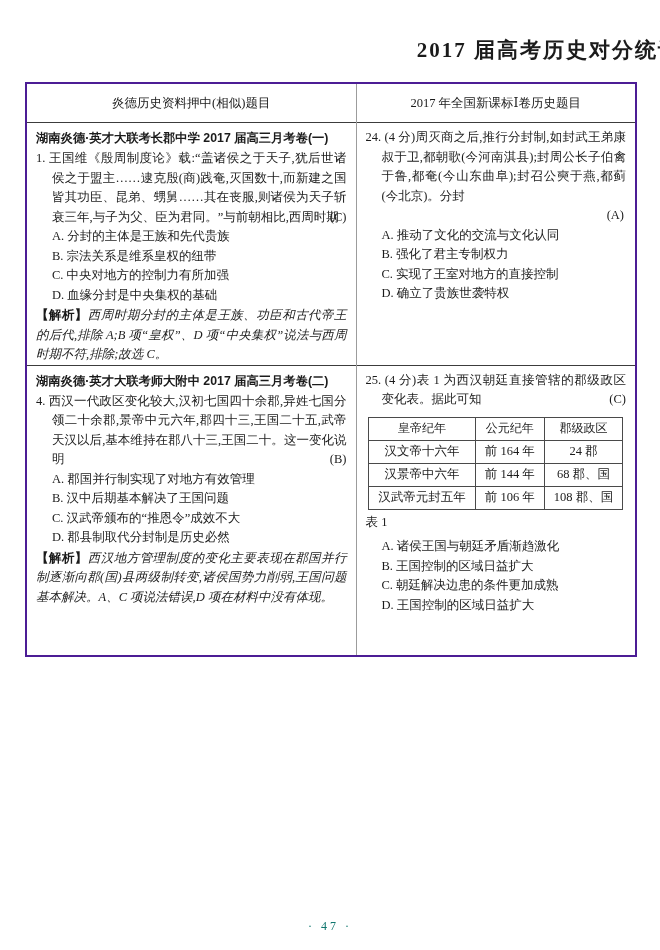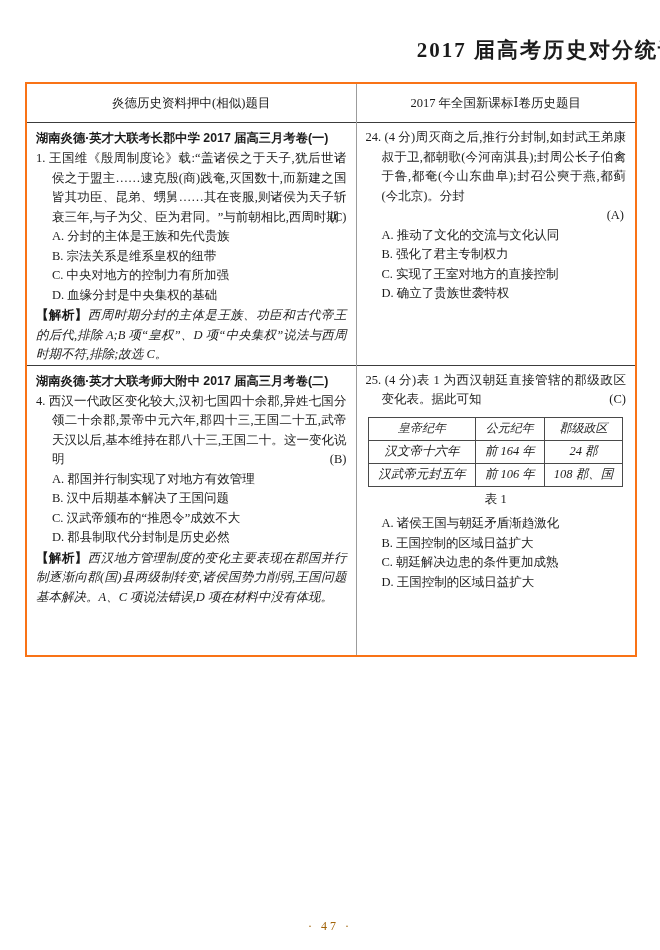--- a/index.html
+++ b/index.html
@@ -13,21 +13,21 @@
   }
   .page-title {
     position:absolute; top:36px; left:0; width:660px;
     text-align:right;
     font-size:21px; font-weight:bold; letter-spacing:2px;padding-left:44px;
   }
   table.doc-table {
     position:absolute; left:25px; top:82px;
     width:610px; height:575px;
     border-collapse:collapse; table-layout:fixed;
-    border:2px solid #f97316;
+    border:2px solid #4c1d95;
   }
   tr.head-row td {
     height:36px; vertical-align:middle; text-align:center;
     font-size:12.5px;
   }
   tr.body-row td {
     border-top:1.5px solid #3c3c3c;
     vertical-align:top;
     padding:5px 9px 0 9px;
     font-size:12.5px; line-height:19.5px;
@@ -48,34 +48,34 @@
   .analysis { text-align:justify; margin-top:1px; }
   .analysis .alabel {
     font-family:"Liberation Sans","DejaVu Sans",sans-serif;
     font-weight:bold;
   }
   .analysis .abody { font-style:italic; }
   table.q25table {
     margin:7px auto 3px auto;
     border-collapse:collapse;
     border:1.5px solid #333;
-    font-style:italic; font-size:12px;
+    font-size:12px;
   }
   table.q25table th, table.q25table td {
     border:1px solid #4a4a4a;
     font-weight:normal;
     text-align:center;
     padding:3.5px 9px;
     line-height:15px;
     white-space:nowrap;
   }
-  .tcaption { text-align:center; font-size:12.5px; margin-bottom:5px; }
+  .tcaption { font-size:12.5px; margin-bottom:5px; }
   .pageno {
     position:absolute; bottom:16px; left:0; width:660px;
-    text-align:center; font-size:12px; color:#a16207; letter-spacing:3px;
+    text-align:center; font-size:12px; color:#0f766e; letter-spacing:3px;
   }
 </style>
 </head>
 <body>
 
 <div>
 
   <div class="page-title">2017 届高考历史对分统计表</div>
 
   <table class="doc-table">
@@ -128,20 +128,25 @@
             <th>皇帝纪年</th>
             <th>公元纪年</th>
             <th>郡级政区</th>
           </tr>
           <tr>
             <td>汉文帝十六年</td>
             <td>前 164 年</td>
             <td>24 郡</td>
           </tr>
           <tr>
+            <td>汉景帝中六年</td>
+            <td>前 144 年</td>
+            <td>68 郡、国</td>
+          </tr>
+          <tr>
             <td>汉武帝元封五年</td>
             <td>前 106 年</td>
             <td>108 郡、国</td>
           </tr>
         </tbody>
             </table>
         <div class="tcaption">表 1</div>
         <div class="opt">A. 诸侯王国与朝廷矛盾渐趋激化</div>
         <div class="opt">B. 王国控制的区域日益扩大</div>
         <div class="opt">C. 朝廷解决边患的条件更加成熟</div>

